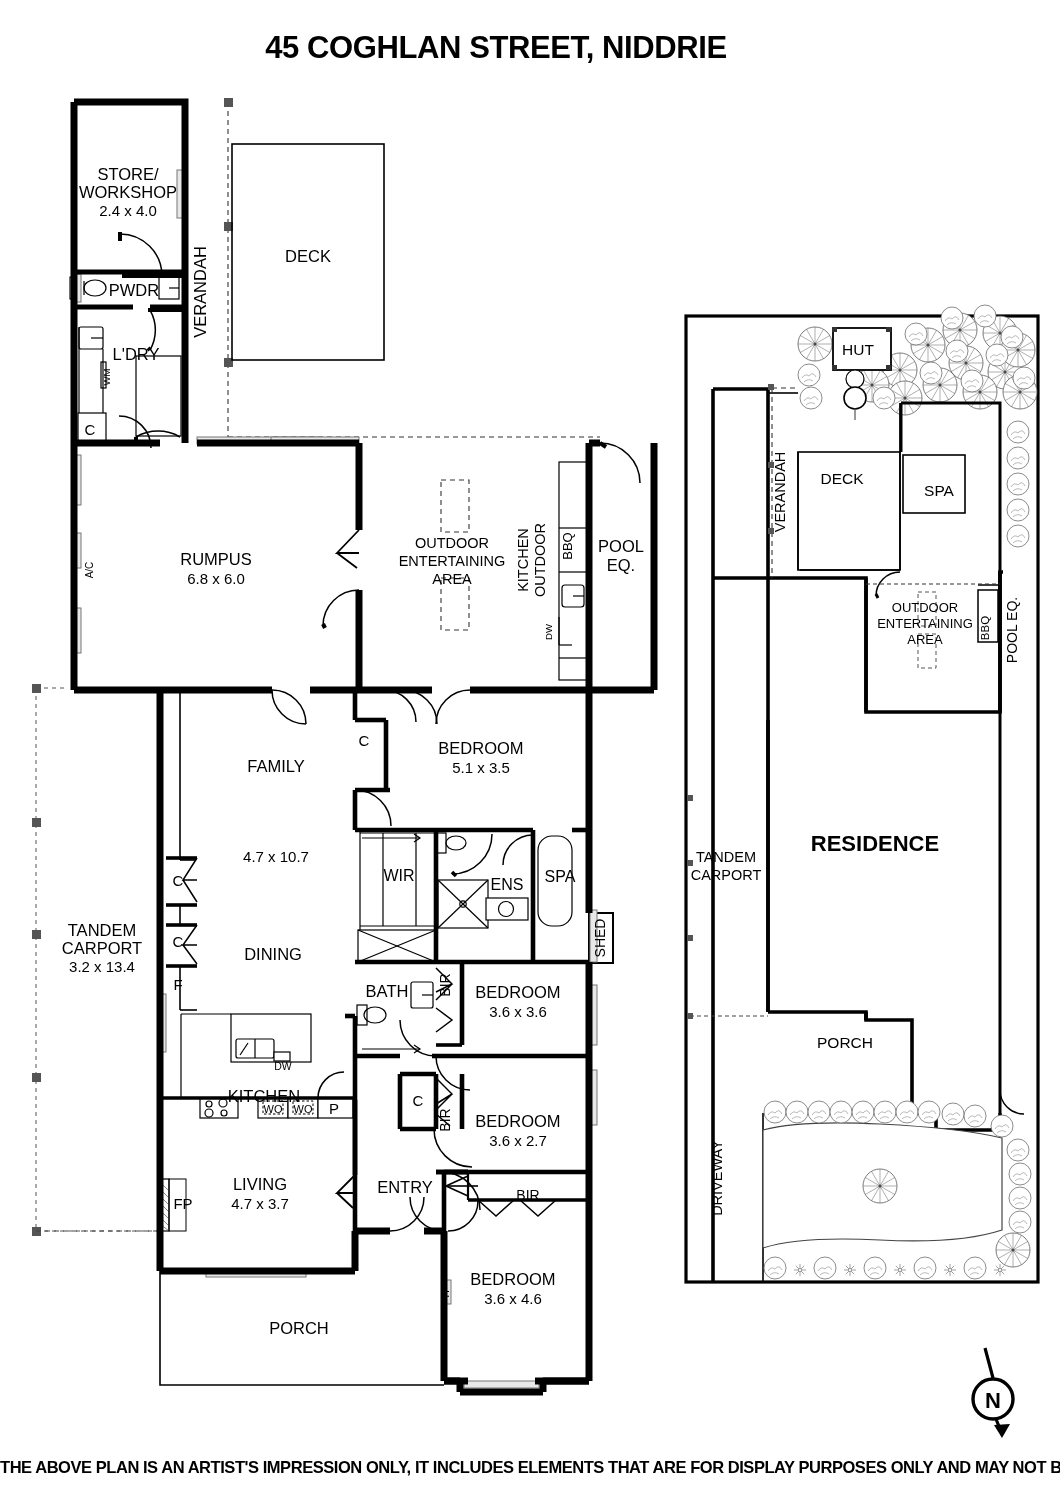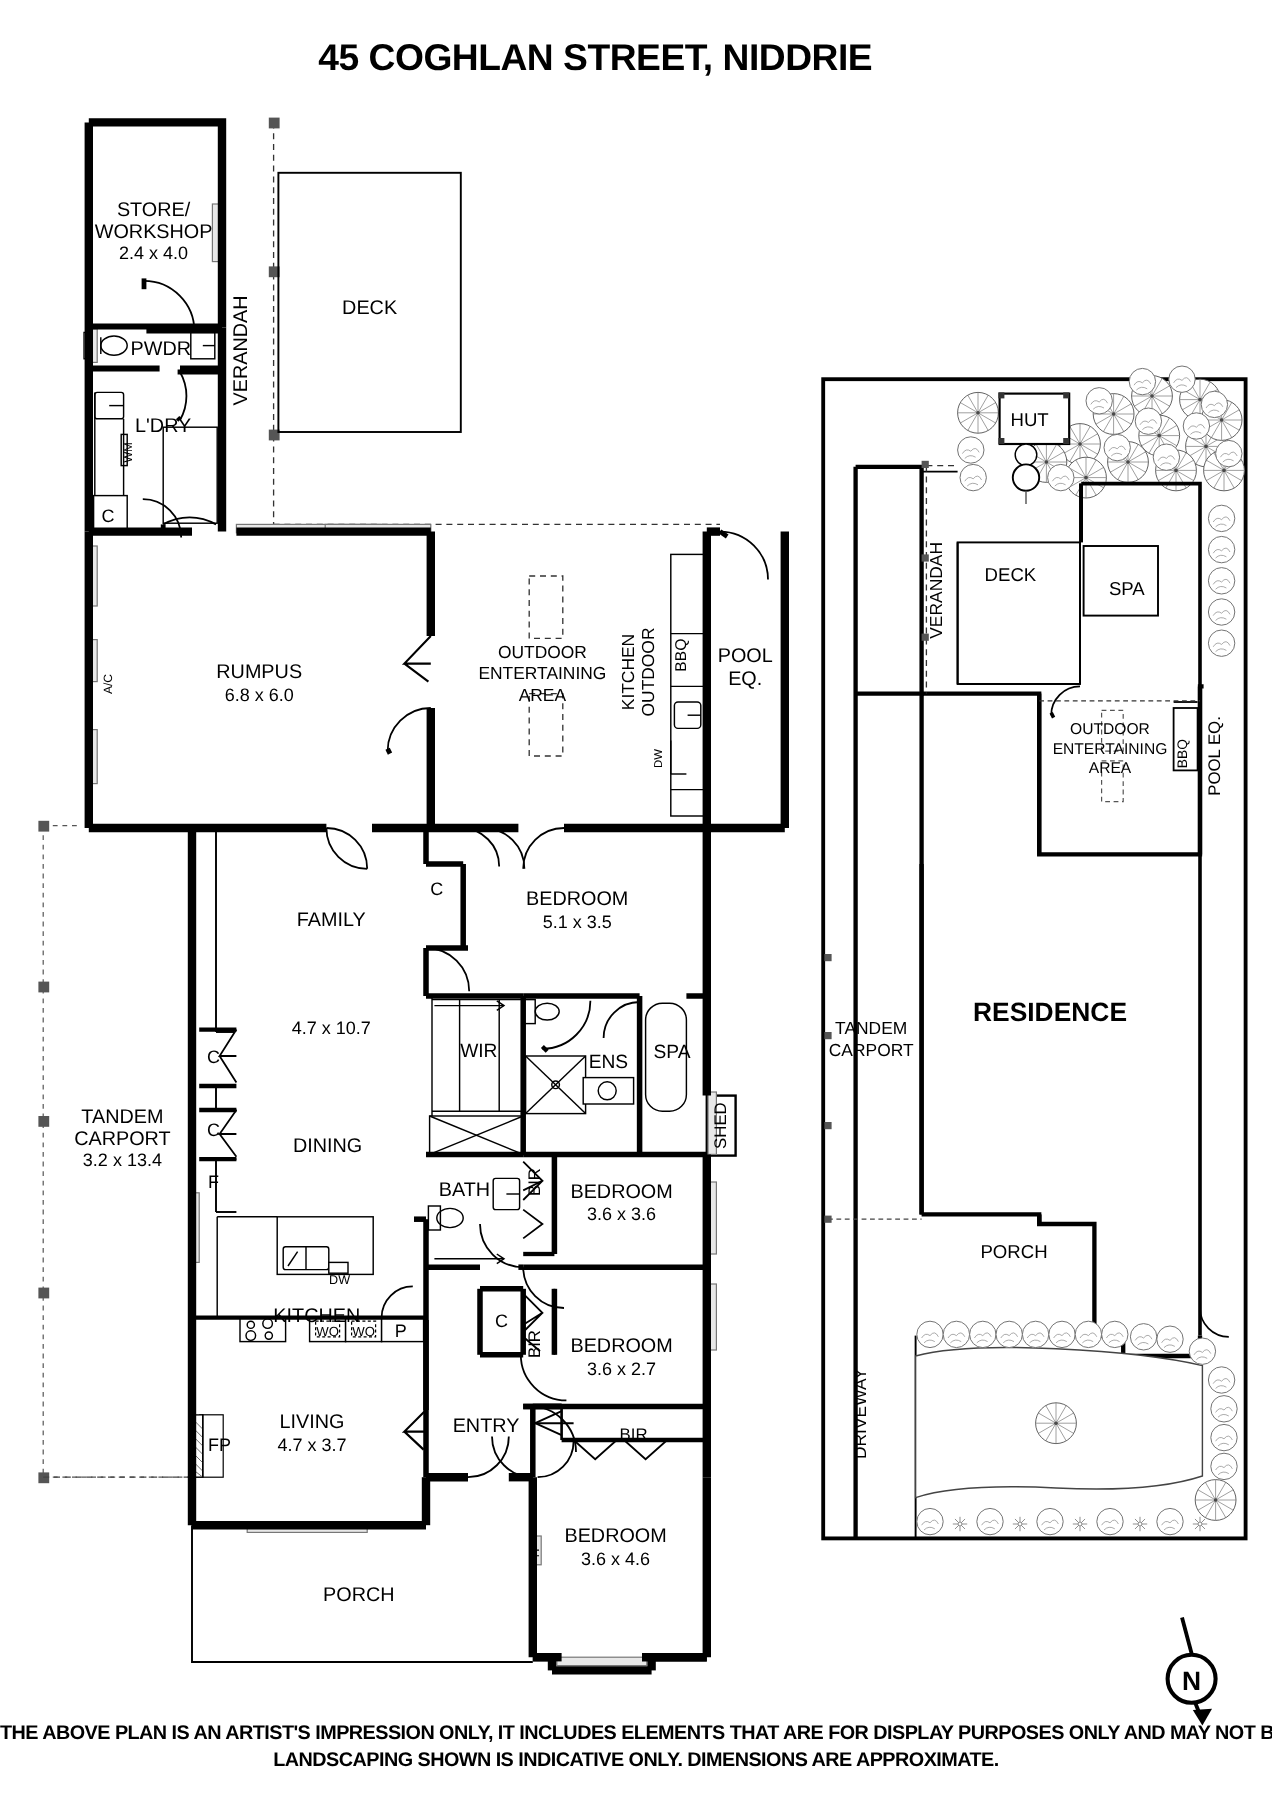--- a/index.html
+++ b/index.html
@@ -660,15 +660,14 @@
       <line x1="985" y1="1348" x2="993" y2="1378" stroke="#000" stroke-width="3.2"></line>
       <circle cx="993" cy="1399" r="20" fill="#fff" stroke="#000" stroke-width="3.4"></circle>
       <line x1="996" y1="1419" x2="1002" y2="1434" stroke="#000" stroke-width="3.2"></line>
       <path d="M 1002 1438 L 994 1425 L 1010 1424 Z" fill="#000"></path>
       <text x="993" y="1408" font-size="22" font-weight="700" text-anchor="middle" font-family="Liberation Sans, sans-serif">N</text>
     </g>
   </svg>
 
   <div id="footer">
     <div>THE ABOVE PLAN IS AN ARTIST'S IMPRESSION ONLY, IT INCLUDES ELEMENTS THAT ARE FOR DISPLAY PURPOSES ONLY AND MAY NOT BE TO SCALE.</div>
-    <div>LANDSCAPING SHOWN IS INDICATIVE ONLY. DIMENSIONS ARE APPROXIMATE.</div>
   </div>
 </div>
 
 </body></html>

